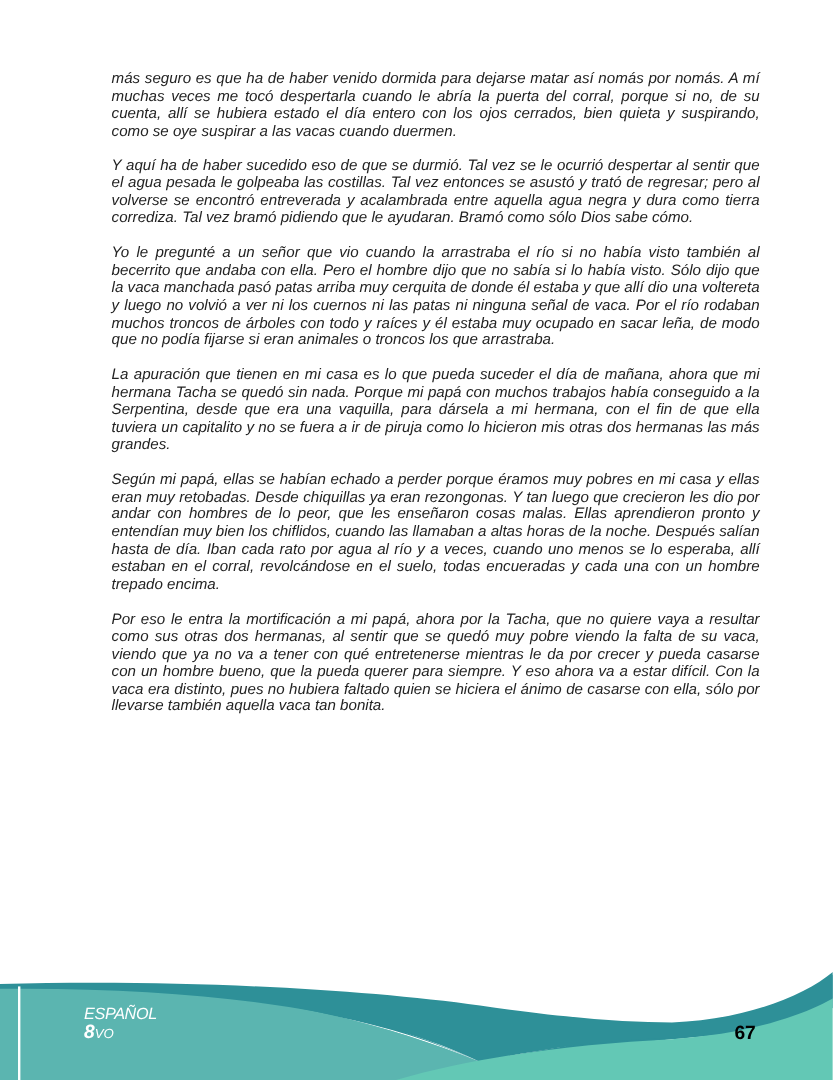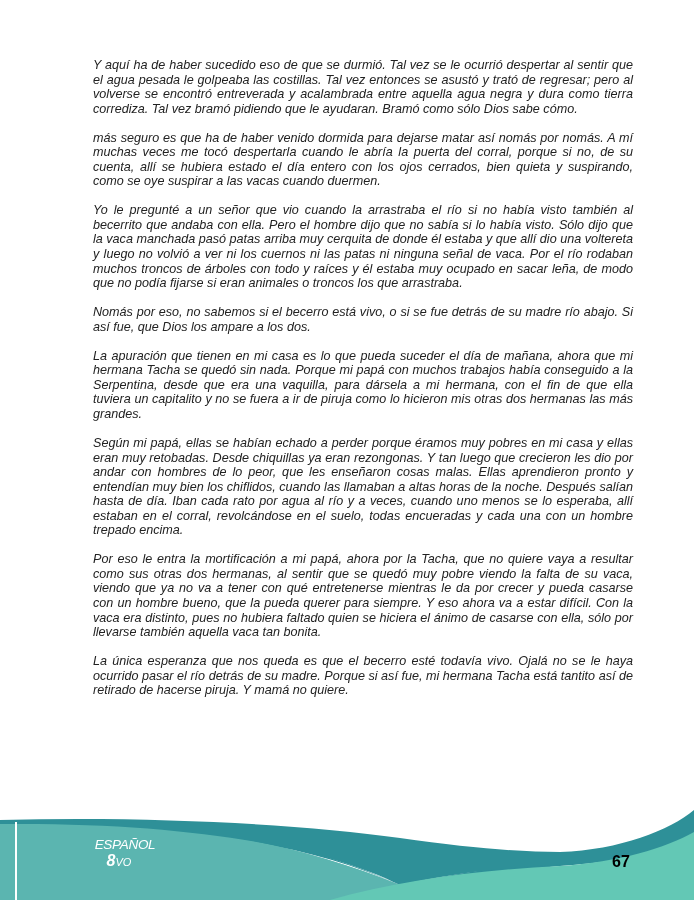--- a/index.html
+++ b/index.html
@@ -10,43 +10,41 @@
   }
   .content {
     position: absolute; left: 93px; top: 58px; width: 540px;
     font-style: italic; font-size: 12.6px; line-height: 14.55px;
     color: #222222; text-align: justify;
   }
   .content p { margin: 0 0 14.5px 0; }
   .footer { position: absolute; left: 0; top: 800px; width: 694px; height: 100px; }
   .footer svg { position: absolute; left: 0; top: 0; }
   .brand {
-    position: absolute; left: 70px; top: 838px; width: 110px; text-align: center;
+    position: absolute; left: 70px; top: 838px; width: 110px; text-align: left;
     color: #ffffff; font-style: italic; line-height: 1;
   }
   .brand .subject { font-size: 13.5px; letter-spacing: -0.3px; display: block; }
   .brand .grade { font-size: 16px; font-weight: bold; display: block; margin-top: 1px; padding-right: 12px; }
   .brand .grade small { font-size: 11px; font-weight: normal; margin-top: 48px; }
   .page-number {
     position: absolute; left: 612px; top: 853px; color: #000000;
     font-weight: bold; font-size: 16px;
   }
 </style>
 </head>
 <body>
 
 <div class="content">
+  <p>más seguro es que ha de haber venido dormida para dejarse matar así nomás por nomás. A mí muchas veces me tocó despertarla cuando le abría la puerta del corral, porque si no, de su cuenta, allí se hubiera estado el día entero con los ojos cerrados, bien quieta y suspirando, como se oye suspirar a las vacas cuando duermen.</p>
   <p>Y aquí ha de haber sucedido eso de que se durmió. Tal vez se le ocurrió despertar al sentir que el agua pesada le golpeaba las costillas. Tal vez entonces se asustó y trató de regresar; pero al volverse se encontró entreverada y acalambrada entre aquella agua negra y dura como tierra corrediza. Tal vez bramó pidiendo que le ayudaran. Bramó como sólo Dios sabe cómo.</p>
-  <p>más seguro es que ha de haber venido dormida para dejarse matar así nomás por nomás. A mí muchas veces me tocó despertarla cuando le abría la puerta del corral, porque si no, de su cuenta, allí se hubiera estado el día entero con los ojos cerrados, bien quieta y suspirando, como se oye suspirar a las vacas cuando duermen.</p>
   <p>Yo le pregunté a un señor que vio cuando la arrastraba el río si no había visto también al becerrito que andaba con ella. Pero el hombre dijo que no sabía si lo había visto. Sólo dijo que la vaca manchada pasó patas arriba muy cerquita de donde él estaba y que allí dio una voltereta y luego no volvió a ver ni los cuernos ni las patas ni ninguna señal de vaca. Por el río rodaban muchos troncos de árboles con todo y raíces y él estaba muy ocupado en sacar leña, de modo que no podía fijarse si eran animales o troncos los que arrastraba.</p>
-  <p>Nomás por eso, no sabemos si el becerro está vivo, o si se fue detrás de su madre río abajo. Si así fue, que Dios los ampare a los dos.</p>
   <p>La apuración que tienen en mi casa es lo que pueda suceder el día de mañana, ahora que mi hermana Tacha se quedó sin nada. Porque mi papá con muchos trabajos había conseguido a la Serpentina, desde que era una vaquilla, para dársela a mi hermana, con el fin de que ella tuviera un capitalito y no se fuera a ir de piruja como lo hicieron mis otras dos hermanas las más grandes.</p>
   <p>Según mi papá, ellas se habían echado a perder porque éramos muy pobres en mi casa y ellas eran muy retobadas. Desde chiquillas ya eran rezongonas. Y tan luego que crecieron les dio por andar con hombres de lo peor, que les enseñaron cosas malas. Ellas aprendieron pronto y entendían muy bien los chiflidos, cuando las llamaban a altas horas de la noche. Después salían hasta de día. Iban cada rato por agua al río y a veces, cuando uno menos se lo esperaba, allí estaban en el corral, revolcándose en el suelo, todas encueradas y cada una con un hombre trepado encima.</p>
   <p>Por eso le entra la mortificación a mi papá, ahora por la Tacha, que no quiere vaya a resultar como sus otras dos hermanas, al sentir que se quedó muy pobre viendo la falta de su vaca, viendo que ya no va a tener con qué entretenerse mientras le da por crecer y pueda casarse con un hombre bueno, que la pueda querer para siempre. Y eso ahora va a estar difícil. Con la vaca era distinto, pues no hubiera faltado quien se hiciera el ánimo de casarse con ella, sólo por llevarse también aquella vaca tan bonita.</p>
-  <p>La única esperanza que nos queda es que el becerro esté todavía vivo. Ojalá no se le haya ocurrido pasar el río detrás de su madre. Porque si así fue, mi hermana Tacha está tantito así de retirado de hacerse piruja. Y mamá no quiere.</p>
 </div>
 
 <div class="footer">
   <svg width="694" height="100" viewBox="0 0 694 100">
 
     <path d="M0,22 C120,18 250,25 400,85 L400,100 L0,100 Z" fill="#5bb5b0"></path>
 
     <path d="M0,22 C150,18 280,30 400,85 C480,68 560,60 600,55 C650,45 680,25 694,12 L694,40 C650,55 600,63 560,66 C500,72 450,78 400,85 C300,40 180,25 0,28 Z" fill="#2e9098"></path>
     <path d="M0,22 C120,18 260,28 400,85 L400,100 L0,100 Z" fill="#5bb5b0"></path>
     <path d="M0,20 C150,16 300,24 400,38 C470,48 520,52 560,52 C620,50 670,30 694,10 L694,32 C660,52 620,62 580,64 C520,66 470,70 400,85 C320,45 180,22 0,24 Z" fill="#2e9098"></path>

